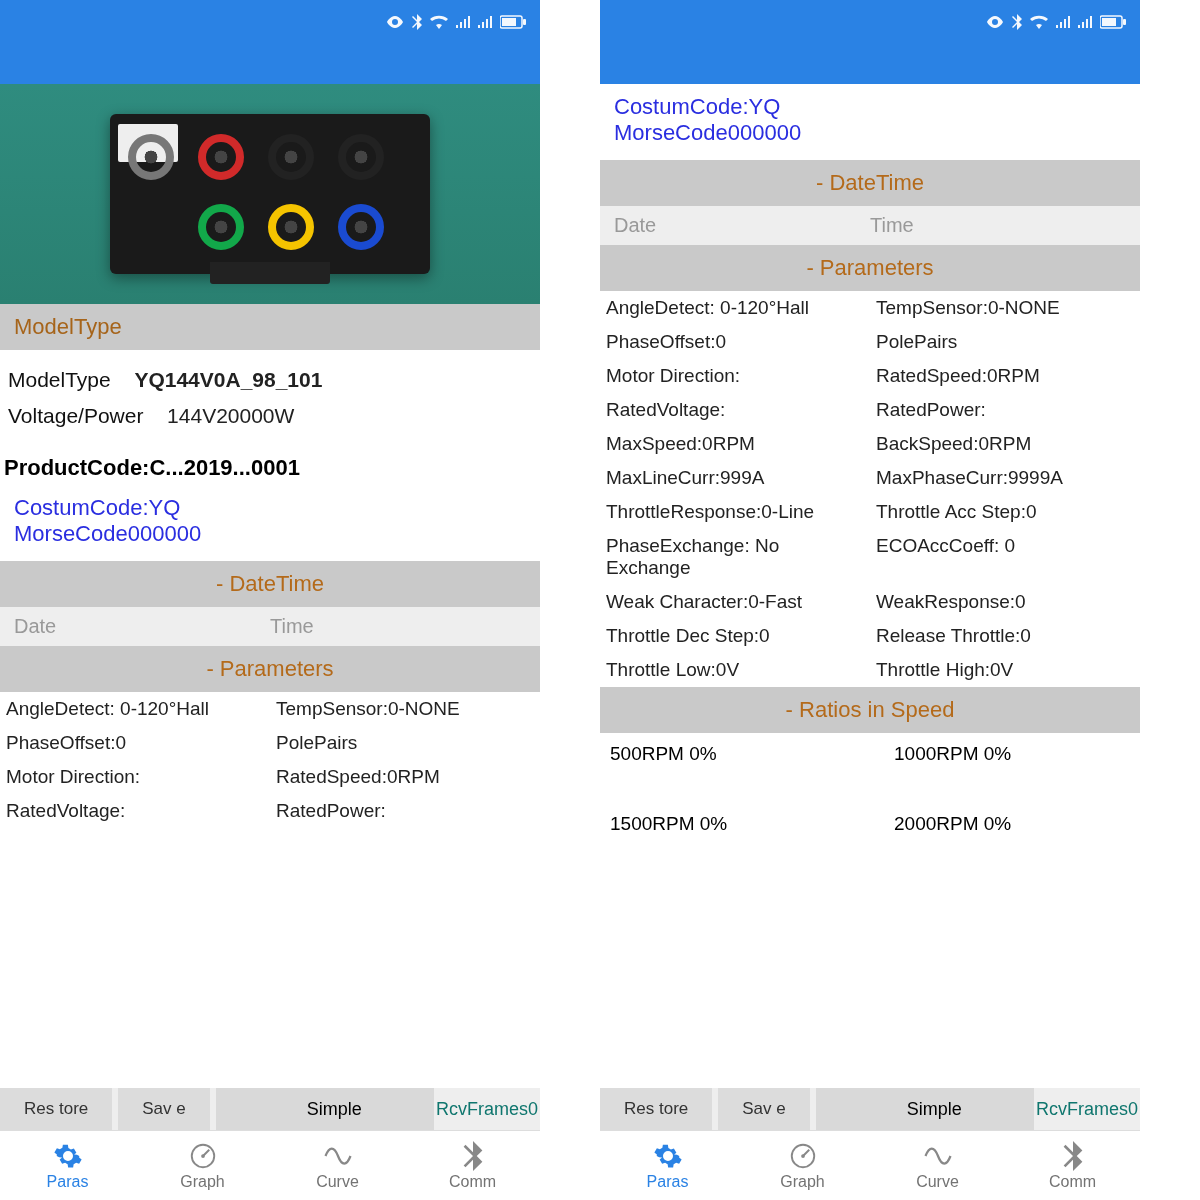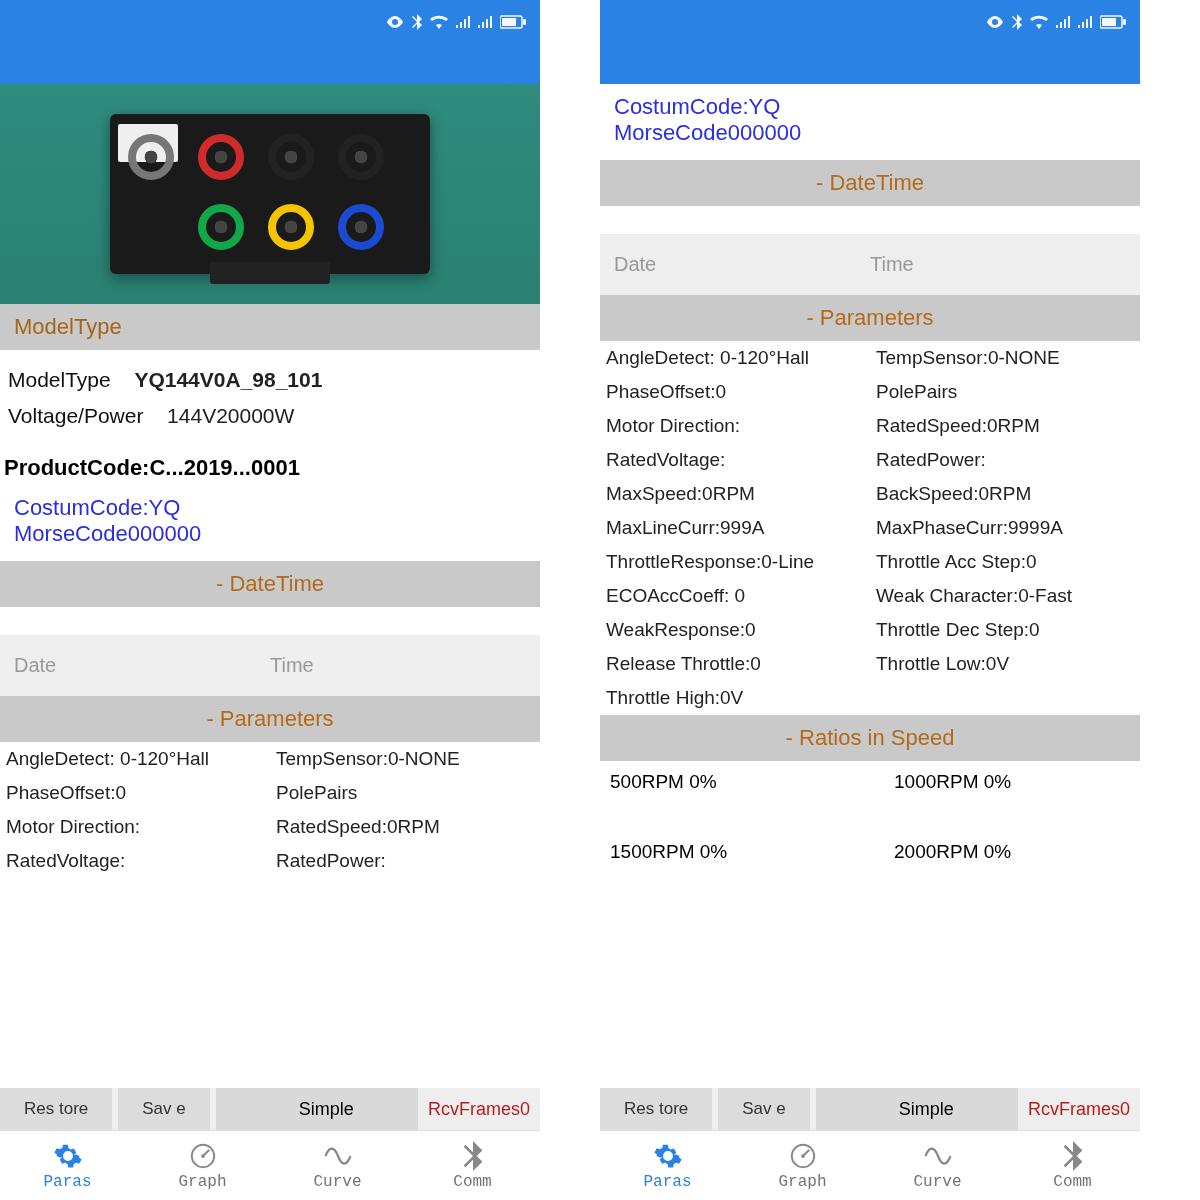--- a/index.html
+++ b/index.html
@@ -89,23 +89,22 @@
   padding: 10px 14px;
   font-size: 22px;
   font-weight: 500;
   text-align: center;
 }
 .section-hdr.left { text-align: left; color:#a6641a; }
 .sub-hdr {
   background:#eee;
   color:#999;
   display:flex;
-  padding: 19px 14px;
+  padding: 8px 14px;
   font-size:20px;
-  margin-top:28px;
 }
 .sub-hdr > div { flex:1; }
 .codes {
   display:flex;
   padding: 10px 14px 14px;
   color:#2a2ee0;
   font-size:22px;
   font-weight:500;
   flex-direction:column;
 }
@@ -146,27 +145,26 @@
   padding:4px 24px;
   margin-right:6px;
   display:flex; align-items:center; justify-content:center;
   color:#333;
   min-width:56px;
   overflow:hidden;
   line-height:1.05;
 }
 .toolbar .btn.restore, .toolbar .btn.save { font-size:17px; text-align:center; }
 .toolbar .simple { flex:1; display:flex; align-items:center; justify-content:center; background:#d9d9d9; color:#000000;padding-left:19px; }
-.toolbar .rcv { display:flex; align-items:center; padding:0 10px; color:#b91c1c; }
+.toolbar .rcv { display:flex; align-items:center; padding:0 2px; color:#0f766e; }
 .bottom-nav {
   height: 70px;
   border-top:1px solid #ddd;
   display:flex;
   align-items:center;
-  font-family:Liberation Mono, monospace;
 }
 .nav-item {
   flex:1;
   display:flex; flex-direction:column; align-items:center; gap:2px;
   color:#737373;
   font-size:16px;
 }
 .nav-item.active { color:#2a82e4; }
 .nav-item svg { display:block; }
 </style>
@@ -363,20 +361,21 @@
       <div>Motor Direction:</div>
       <div>RatedSpeed:0RPM</div>
       <div>RatedVoltage:</div>
       <div>RatedPower:</div>
       <div>MaxSpeed:0RPM</div>
       <div>BackSpeed:0RPM</div>
       <div>MaxLineCurr:999A</div>
       <div>MaxPhaseCurr:9999A</div>
       <div>ThrottleResponse:0-Line</div>
       <div>Throttle Acc Step:0</div>
+      <div>PhaseExchange:  No Exchange</div>
       <div>ECOAccCoeff:  0</div>
       <div>Weak Character:0-Fast</div>
       <div>WeakResponse:0</div>
       <div>Throttle Dec Step:0</div>
       <div>Release Throttle:0</div>
       <div>Throttle Low:0V</div>
       <div>Throttle High:0V</div>
     </div>
 
     <div class="section-hdr">- Ratios in Speed</div>

